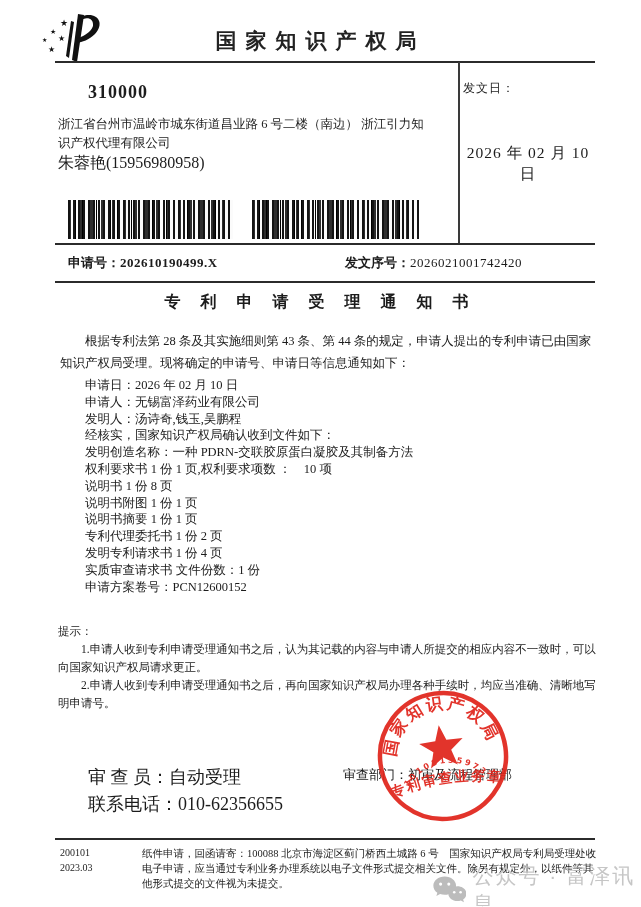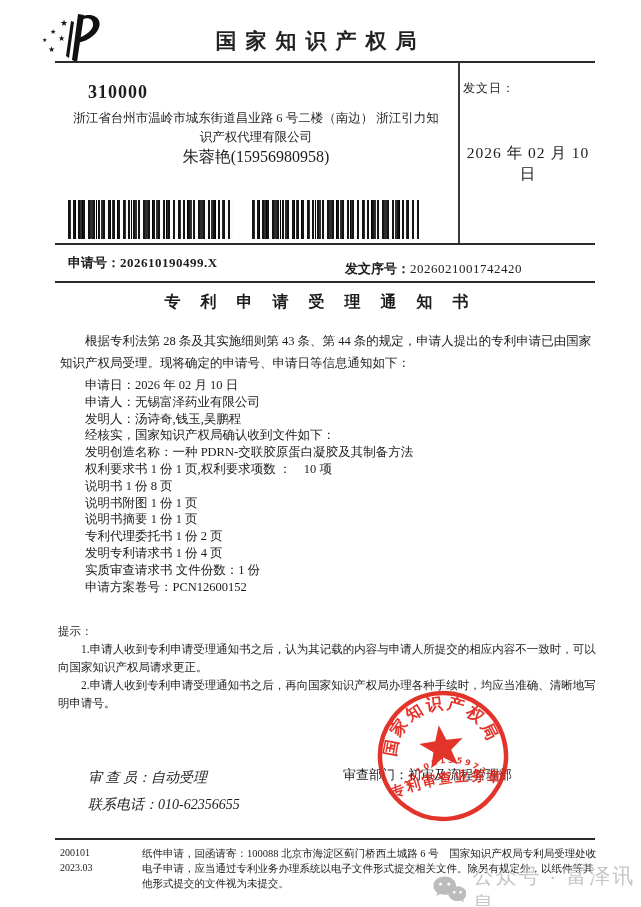--- a/index.html
+++ b/index.html
@@ -11,53 +11,53 @@
   .abs{position:absolute;}
   .hrule{position:absolute;background:#2b2b2b;}
   
   .agency-title{
     position:absolute;top:27px;left:0;width:100%;text-align:center;
     font-size:21px;font-weight:600;letter-spacing:9px;color:#222;
   }
   
   .vdivider{position:absolute;left:458px;top:62px;width:2px;height:182px;background:#3a3a3a;}
   .postcode{position:absolute;left:88px;top:82px;font-size:18px;font-weight:700;letter-spacing:1px;}
-  .addr{position:absolute;left:58px;top:109px;width:396px;text-align:center;font-size:12.5px;line-height:19px;}
+  .addr{position:absolute;left:58px;top:115px;width:396px;text-align:left;font-size:12.5px;line-height:19px;}
   .contact{font-size:16px;}
   .dispatch-label{position:absolute;left:463px;top:80px;font-size:12px;letter-spacing:1px;}
   .dispatch-date{position:absolute;left:458px;top:143px;width:140px;text-align:center;font-size:15.5px;letter-spacing:1px;}
   .barcode{
     position:absolute;top:200px;height:39px;background-color:#fbfbfb;
     background-image:
       repeating-linear-gradient(90deg,#141414 0 2px,rgba(0,0,0,0) 2px 5px),
       repeating-linear-gradient(90deg,#2e2e2e 0 3px,rgba(0,0,0,0) 3px 11px),
       repeating-linear-gradient(90deg,#000 0 1px,rgba(0,0,0,0) 1px 7px);
   }
   .bc1{left:68px;width:165px;}
   .bc2{left:252px;width:167px;}
   
   .ref-row{position:absolute;top:254px;left:68px;width:527px;font-size:13px;}
   .ref-label{font-weight:700;}
   .ref-val{font-weight:700;letter-spacing:.5px;font-family:Liberation Serif, serif;}
   .ref-val2{font-weight:400;letter-spacing:.5px;}
-  .serial-group{position:absolute;left:277px;top:6px;}
+  .serial-group{position:absolute;left:277px;top:0;}
   
   .notice-title{
     position:absolute;top:292px;left:0;width:100%;text-align:center;
     font-size:16px;font-weight:600;letter-spacing:8px;
   }
   .body-block{position:absolute;top:331px;left:60px;width:536px;font-size:12.5px;}
   .intro{line-height:21.5px;text-indent:2em;margin:0;}
   .detail-lines{margin-top:3px;margin-left:25px;}
   .detail-lines div{line-height:16.8px;}
   .tips{position:absolute;top:622px;left:58px;width:538px;font-size:11.5px;}
   .tips-label{line-height:18px;}
   .tips-items div{line-height:18px;text-indent:2em;}
   
-  .signoff{position:absolute;left:88px;top:764px;font-size:14px;line-height:27px;font-style:italic;}
+  .signoff{position:absolute;left:88px;top:764px;font-size:18px;line-height:27px;}
   .dept{position:absolute;left:343px;top:766px;font-size:13px;}
   
   .seal{position:absolute;left:374px;top:688px;width:140px;height:140px;}
   
   .footer-code{position:absolute;left:60px;top:846px;font-size:10px;line-height:14.5px;}
   .footer-text{position:absolute;left:142px;top:846px;width:456px;font-size:10.5px;line-height:15px;}
   
   .watermark{position:absolute;left:432px;top:862px;display:flex;align-items:center;color:#c6c6c6;}
   .wm-text{font-size:21px;letter-spacing:2px;margin-left:6px;font-family:"Liberation Sans","DejaVu Sans",sans-serif;}
 </style>

